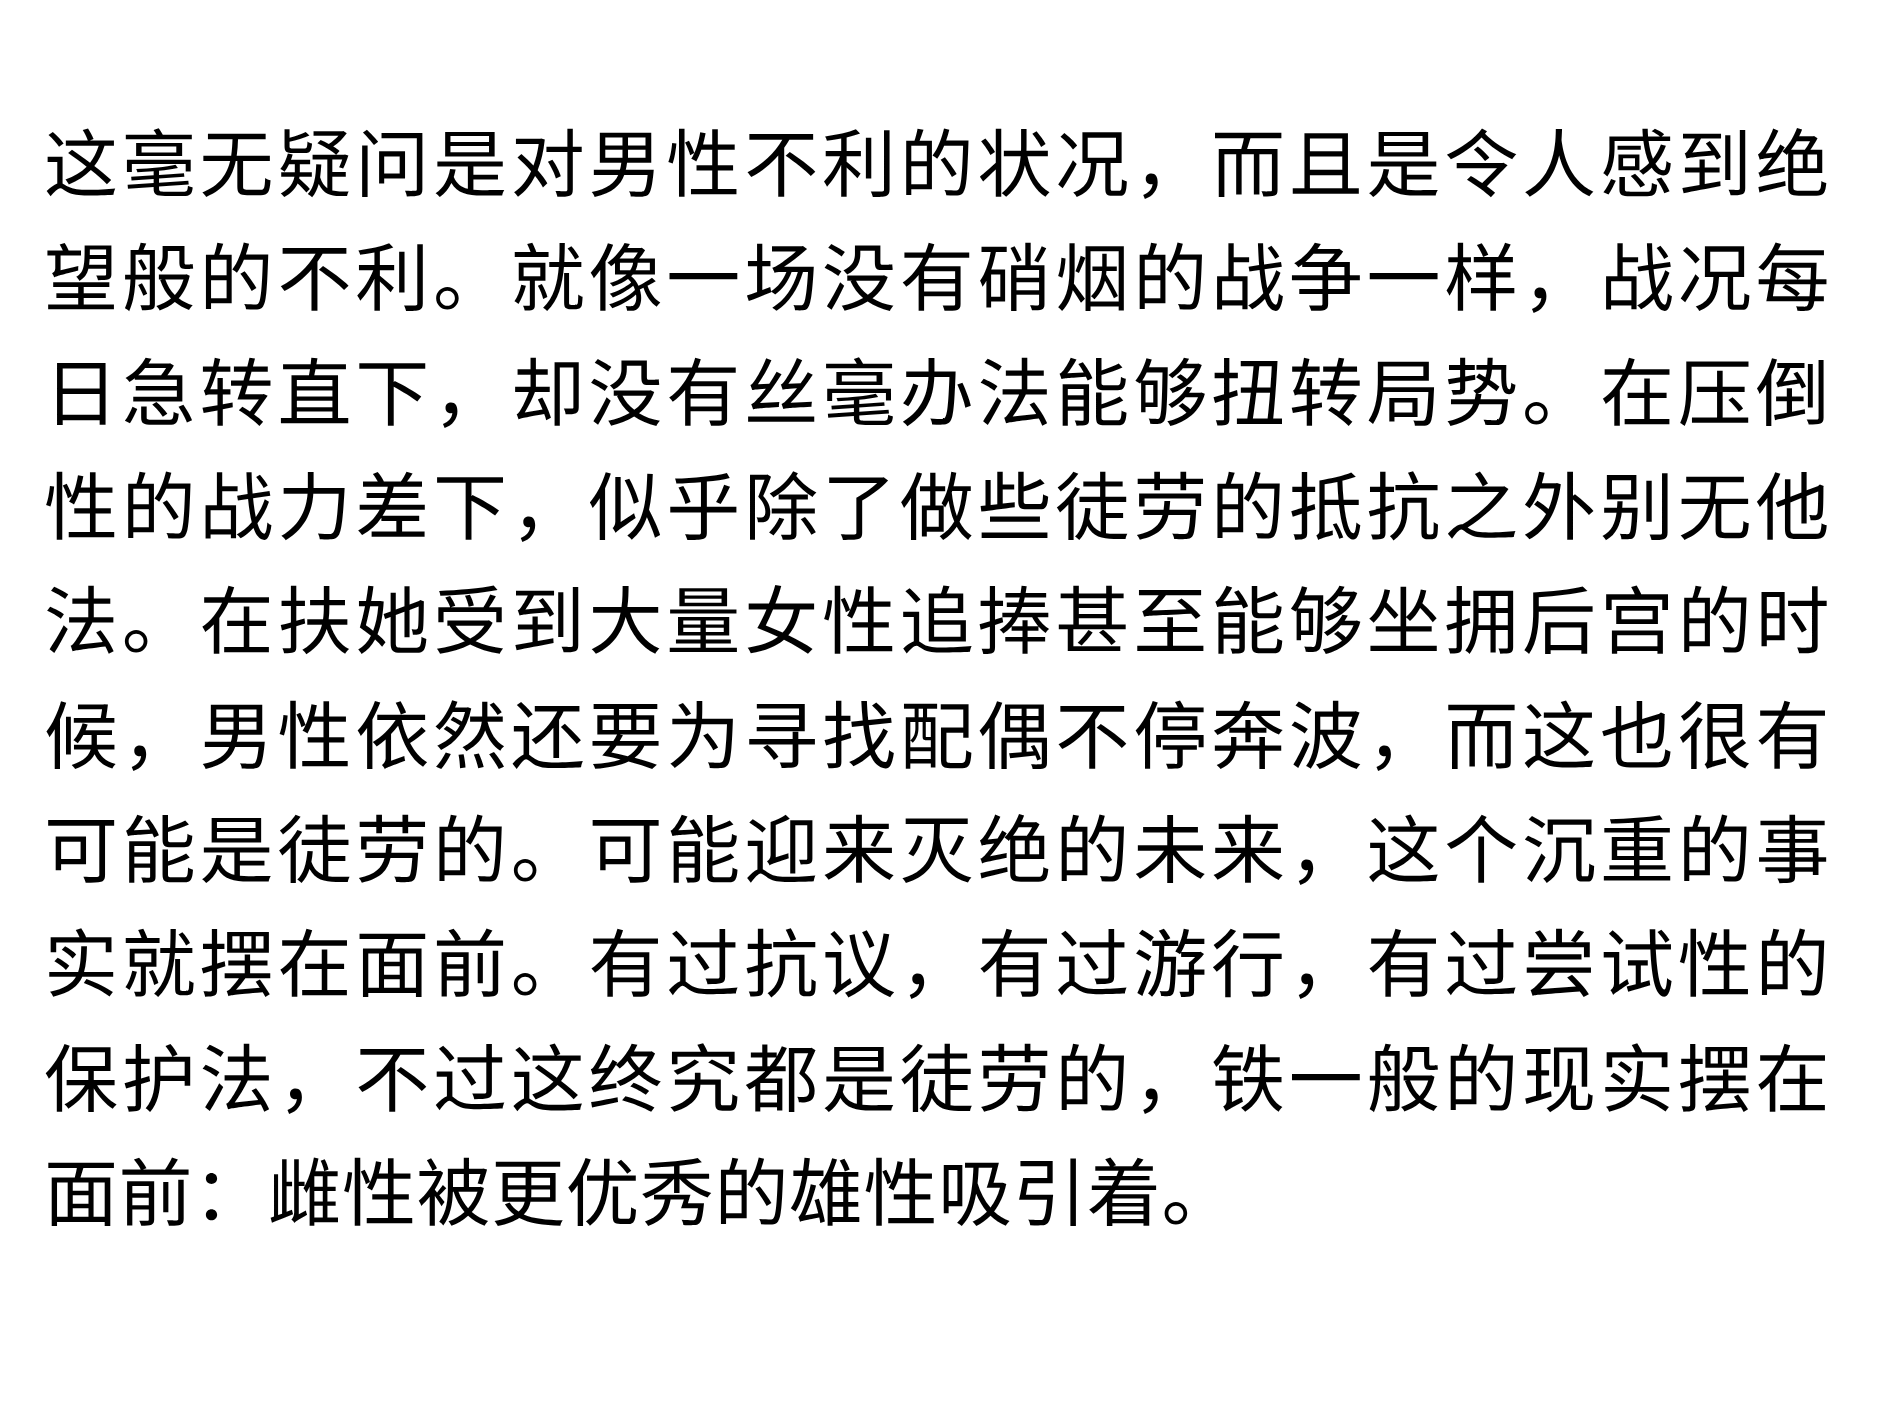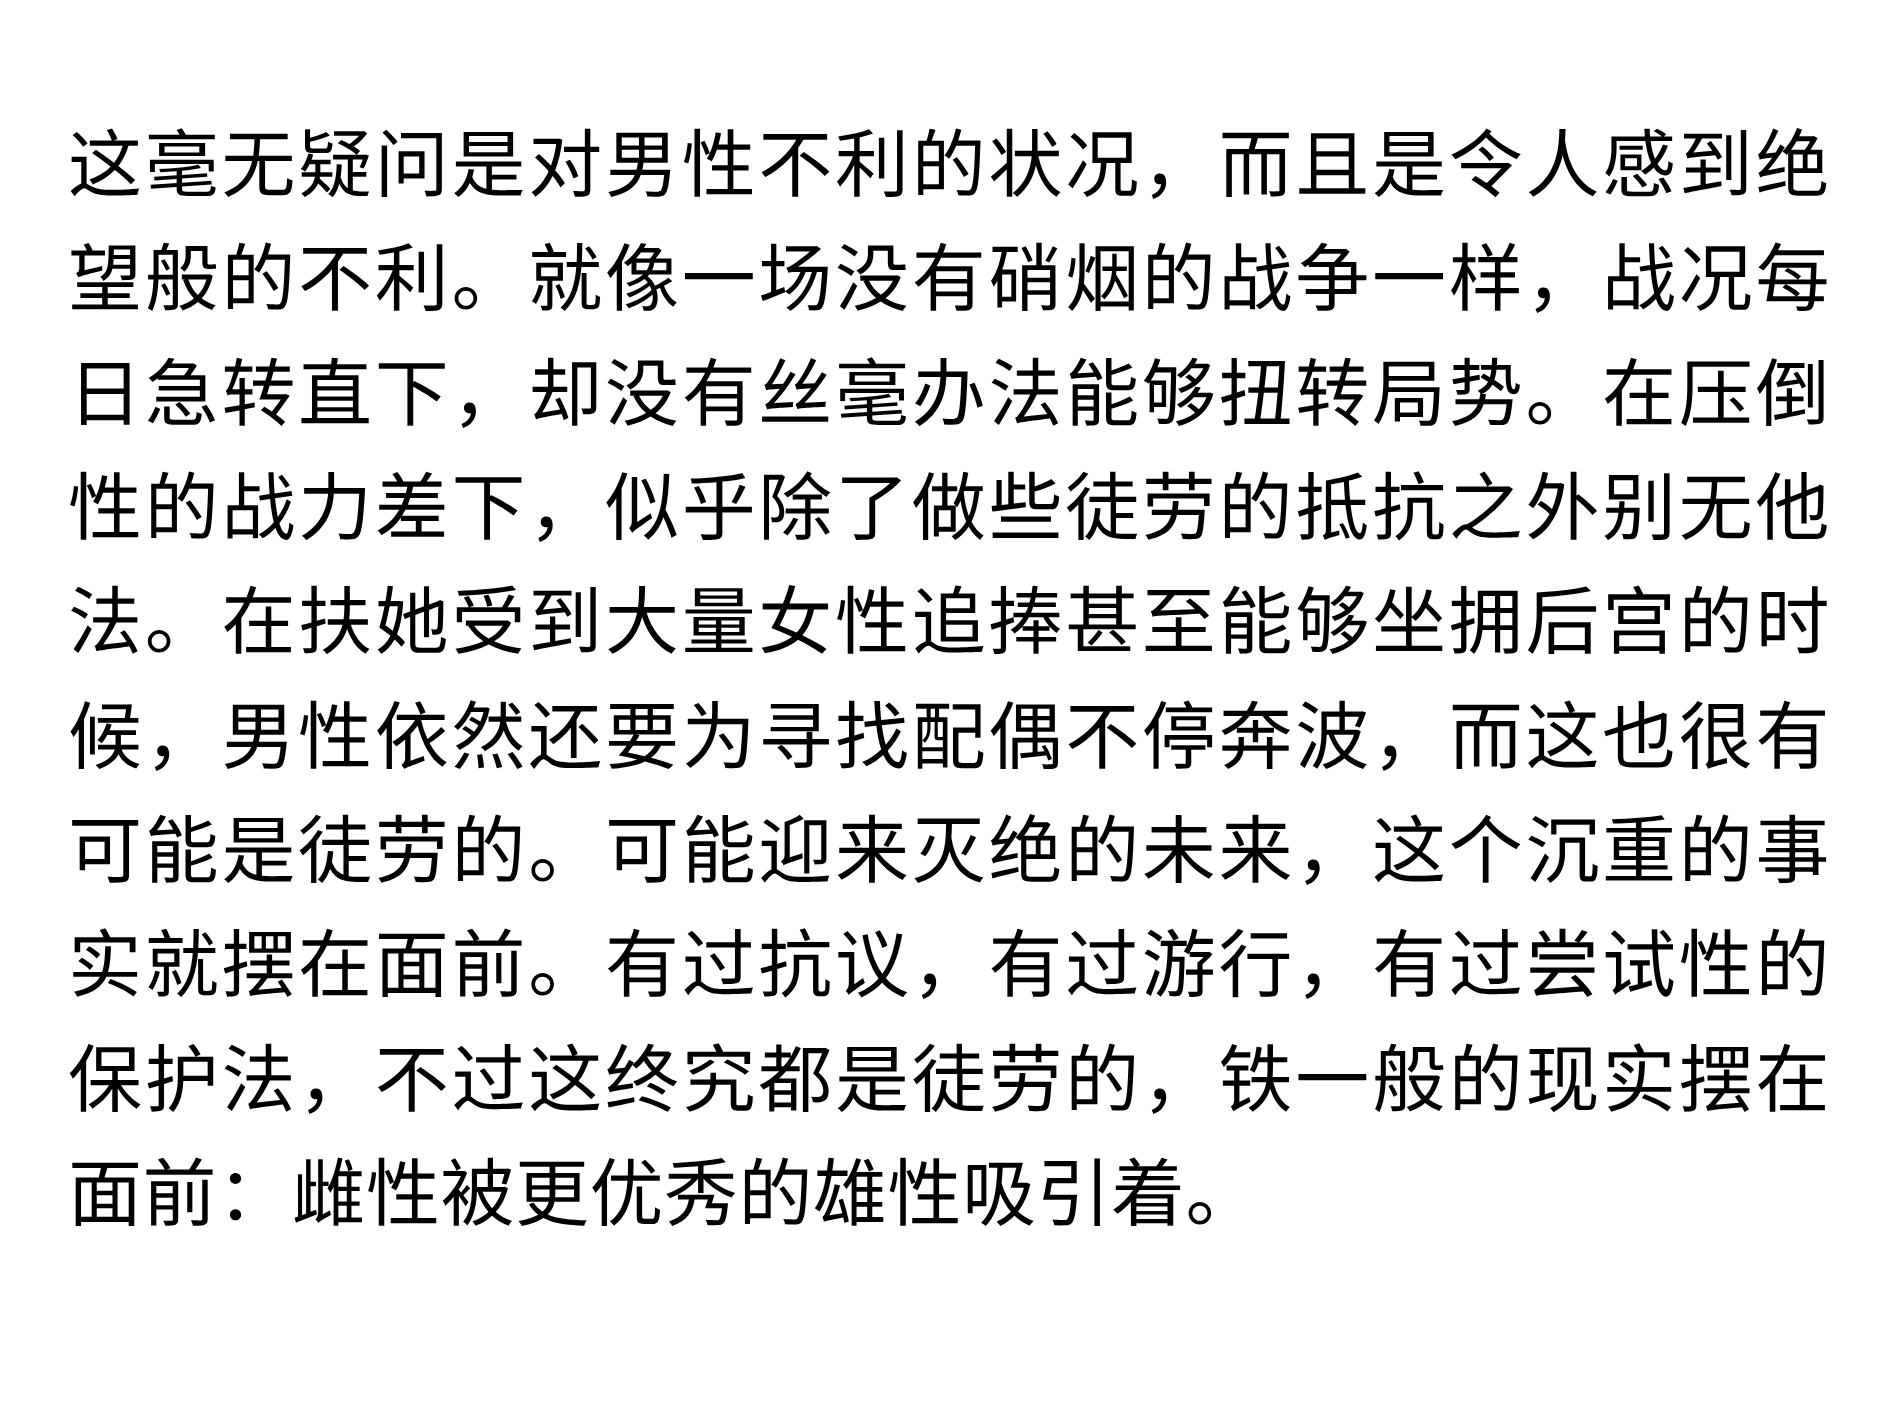--- a/index.html
+++ b/index.html
@@ -11,21 +11,21 @@
     width: 1890px;
     height: 1417px;
     overflow: hidden;
     font-family: "DejaVu Sans", "Liberation Sans", sans-serif;
   }
   .page {
     box-sizing: border-box;
     width: 1890px;
     height: 1417px;
     background: #ffffff;
-    padding: 34px 60px 0 68px;
+    padding: 34px 60px 0 44px;
   }
   .body-text {
     color: #000000;
     font-size: 74px;
     line-height: 1.545;
     font-weight: 400;
     letter-spacing: 0.5px;
     text-align: justify;
     text-justify: inter-character;
     word-break: break-all;

